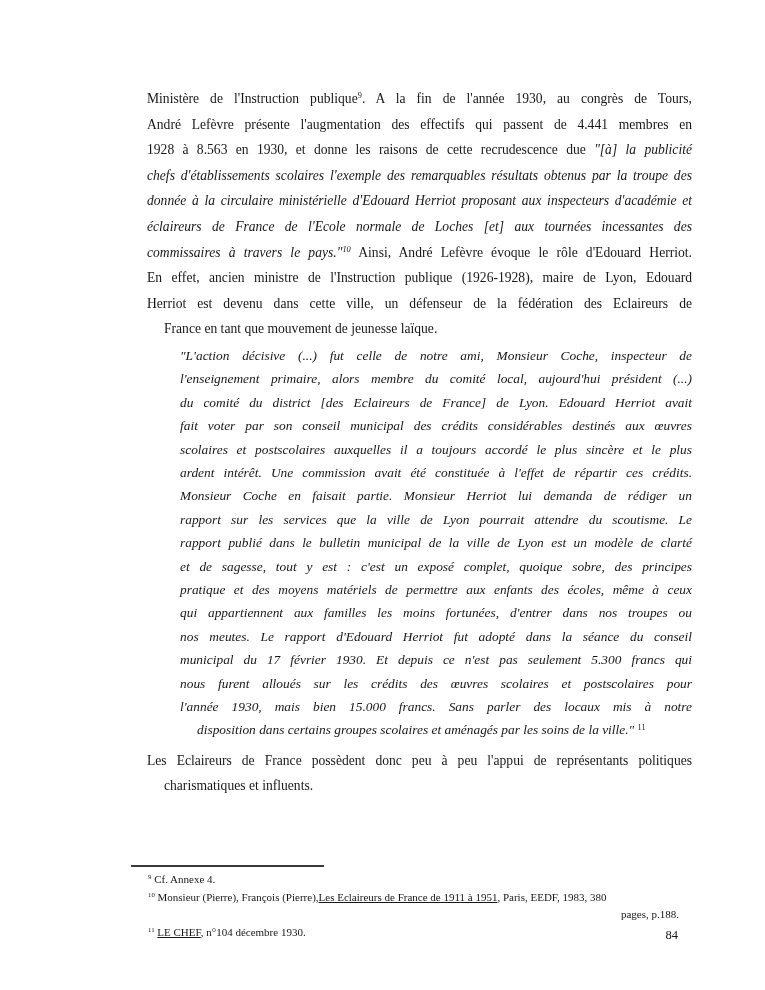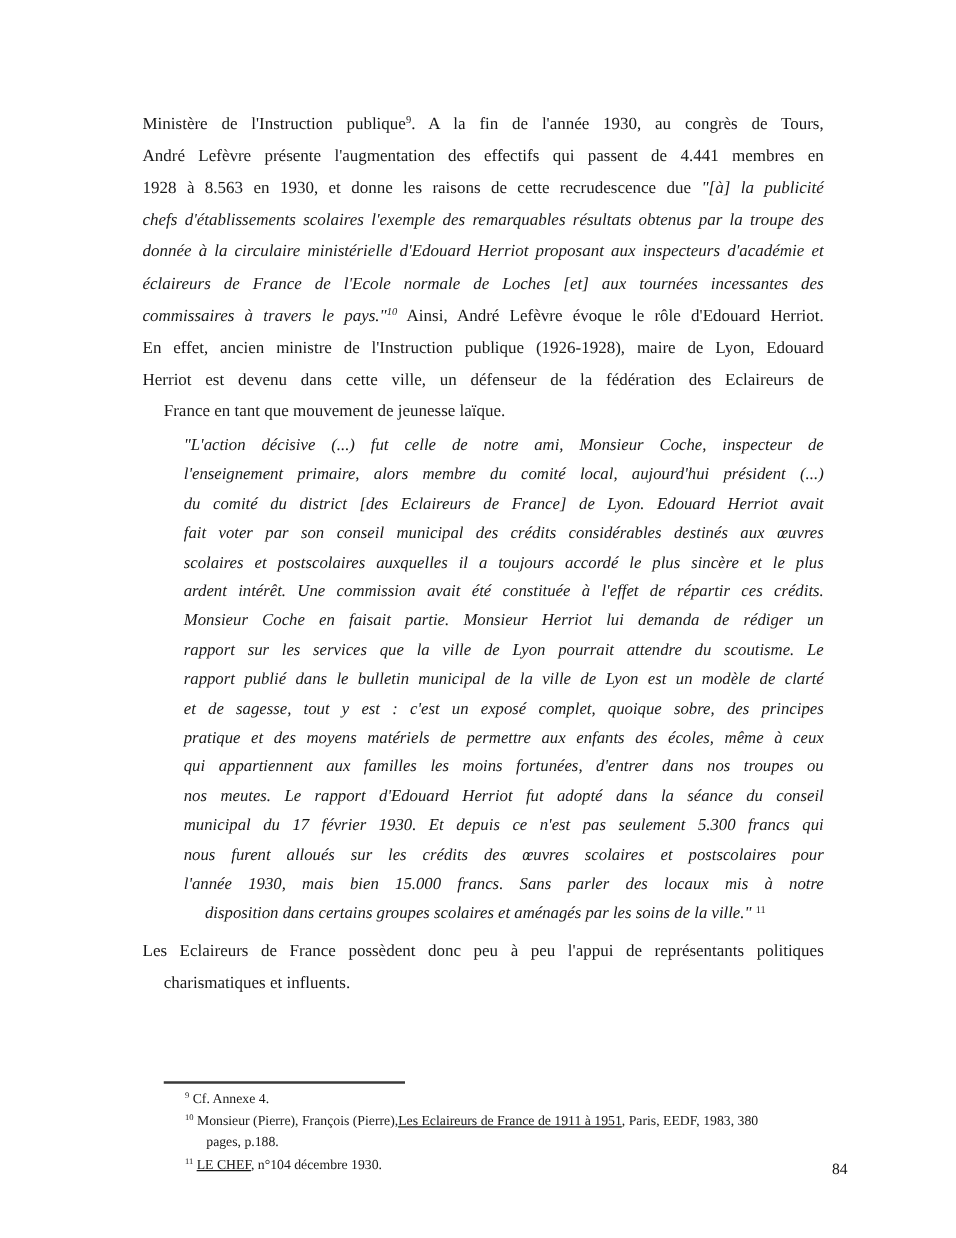--- a/index.html
+++ b/index.html
@@ -11,21 +11,21 @@
     position: relative;
     width: 765px;
     height: 990px;
     background: #ffffff;
     color: #171717;
     font-family: "Liberation Serif", "DejaVu Serif", serif;
     overflow: hidden;
   }
   .main {
     position: absolute;
-    left: 114px;
+    left: 147px;
     top: 86px;
     width: 545px;
     font-size: 13.6px;
     line-height: 25.6px;
   }
   .quote {
     margin: 2px 0 0 33px;
     width: 512px;
     font-size: 13.4px;
     line-height: 23.4px;
@@ -66,20 +66,21 @@
     width: 193px;
     border-top: 2px solid #3a3a3a;
     margin-bottom: 4px;
   }
   .footnotes .line {
     text-align: left;
     text-align-last: auto;
   }
   .footnotes .line.hang {
     padding-left: 17px;
+    text-align: right;
   }
   .page-number {
     position: absolute;
     top: 928px;
     right: 87px;
     font-size: 12.5px;
     line-height: 15px;
   }
 </style>
 </head>

